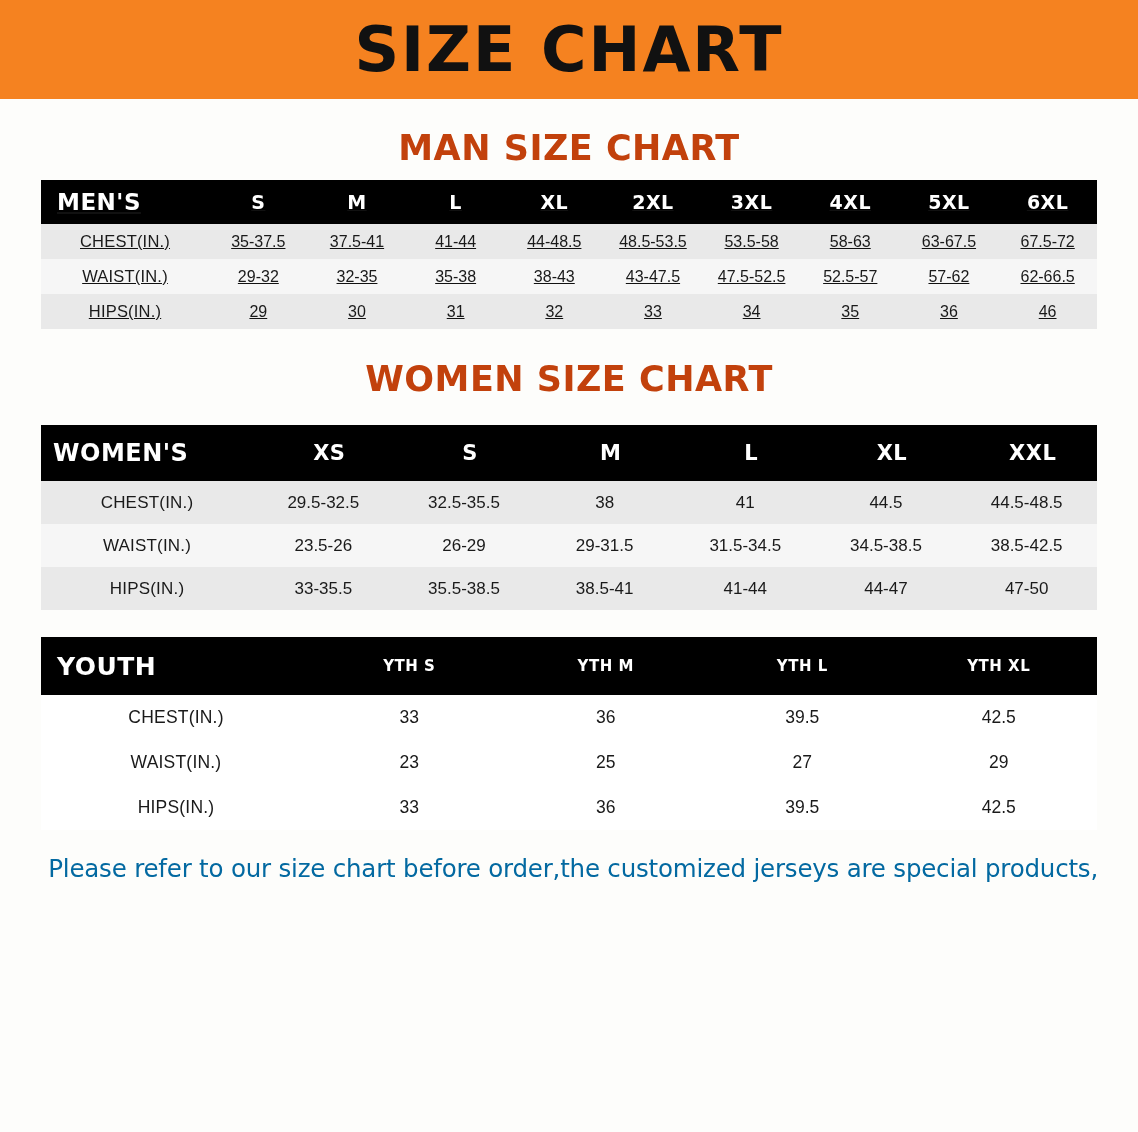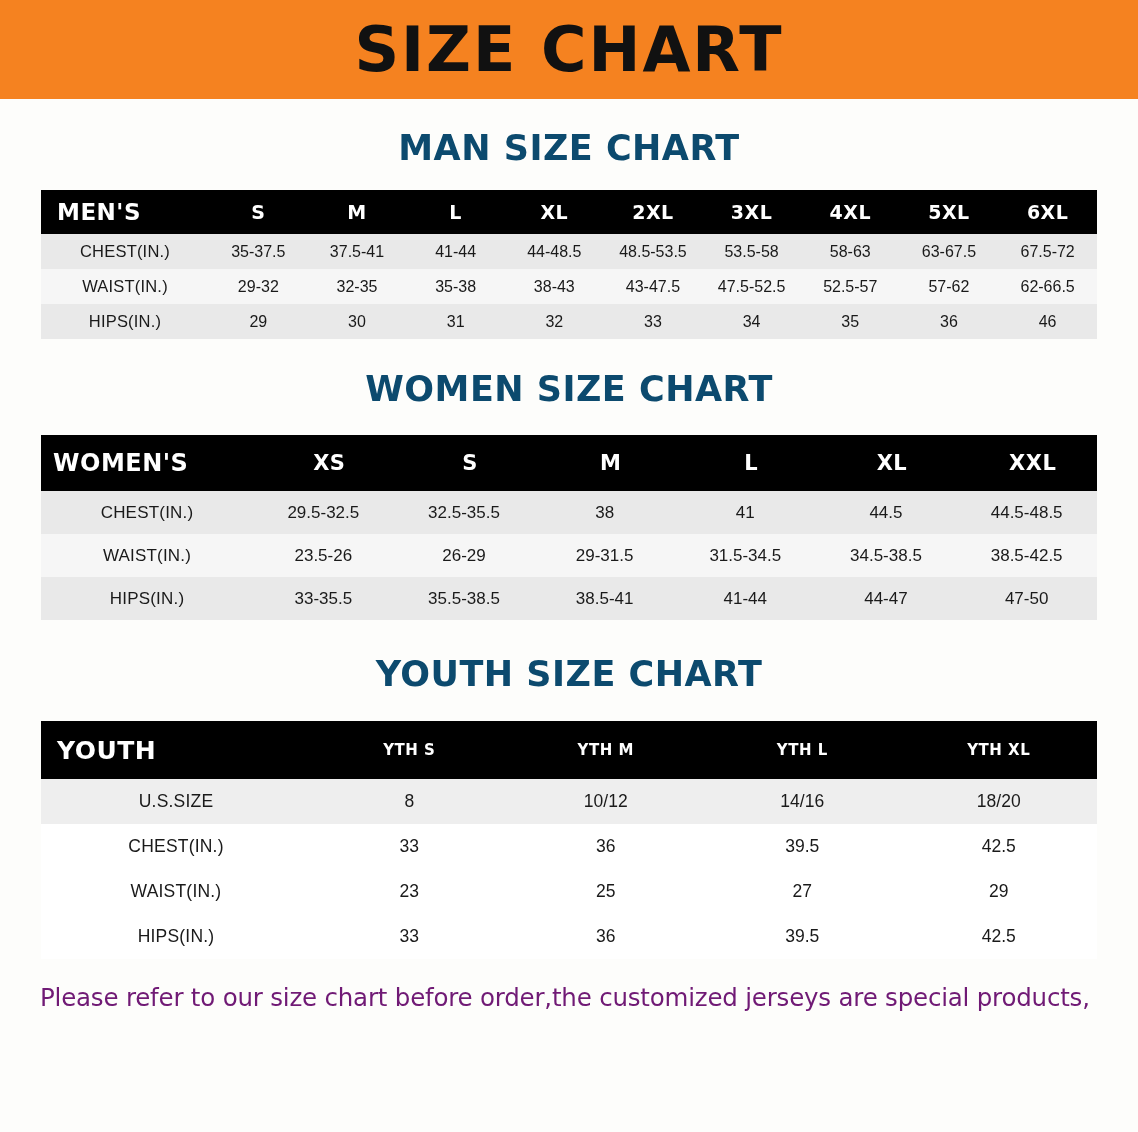--- a/index.html
+++ b/index.html
@@ -36,21 +36,21 @@
     letter-spacing: 2px;
     color: #111111;
     line-height: 1;
   }
 
   
   .section-title {
     text-align: center;
     font-family: "DejaVu Sans", sans-serif;
     font-weight: bold;
-    color: #0c4a6e;
+    color: #c2410c;
   }
   .title-man {
     font-size: 35px;
     margin-top: 29px;
     letter-spacing: 0.5px;
   }
   .title-women {
     font-size: 35px;
     margin-top: 30px;
     letter-spacing: 0.5px;
@@ -124,30 +124,30 @@
   #women-table .c0 { width: 200px; }
 
   
   #youth-table thead th { font-size: 15px; height: 58px; }
   #youth-table thead th.rowlabel { font-size: 25px; }
   #youth-table tbody td { height: 45px; font-size: 17.5px; }
   #youth-table .c0 { width: 254px; }
   #youth-table tbody tr.white { background: #ffffff; }
   #youth-table tbody tr.grey { background: #eeeeee; }
 
-  .tbl-gap-man { margin-top: 22px; }
+  .tbl-gap-man { margin-top: 12px; text-decoration: underline; }
   .tbl-gap-women { margin-top: 26px; }
   .tbl-gap-youth { margin-top: 27px; }
 
   
   .note {
     margin-top: 22px;
     padding: 0 40px;
-    text-align: left;
-    color: #701a75;
+    text-align: right;
+    color: #0369a1;
     font-family: "DejaVu Sans", sans-serif;
     font-size: 24.5px;
     line-height: 1.42;
     letter-spacing: -0.2px;
   }
   .note .line { display: block; }
 </style>
 </head>
 <body>
 
@@ -254,40 +254,32 @@
           <td>35.5-38.5</td>
           <td>38.5-41</td>
           <td>41-44</td>
           <td>44-47</td>
           <td>47-50</td>
         </tr>
       </tbody>
     </table>
   </div>
 
-  <div class="section-title title-youth">YOUTH SIZE CHART</div>
   <div class="tbl-wrap tbl-gap-youth">
     <table class="sz" id="youth-table">
       <thead>
         <tr>
           <th class="rowlabel c0">YOUTH</th>
           <th>YTH S</th>
           <th>YTH M</th>
           <th>YTH L</th>
           <th>YTH XL</th>
         </tr>
       </thead>
       <tbody>
-        <tr class="grey">
-          <td class="rowlabel c0">U.S.SIZE</td>
-          <td>8</td>
-          <td>10/12</td>
-          <td>14/16</td>
-          <td>18/20</td>
-        </tr>
         <tr class="white">
           <td class="rowlabel c0">CHEST(IN.)</td>
           <td>33</td>
           <td>36</td>
           <td>39.5</td>
           <td>42.5</td>
         </tr>
         <tr class="white">
           <td class="rowlabel c0">WAIST(IN.)</td>
           <td>23</td>

